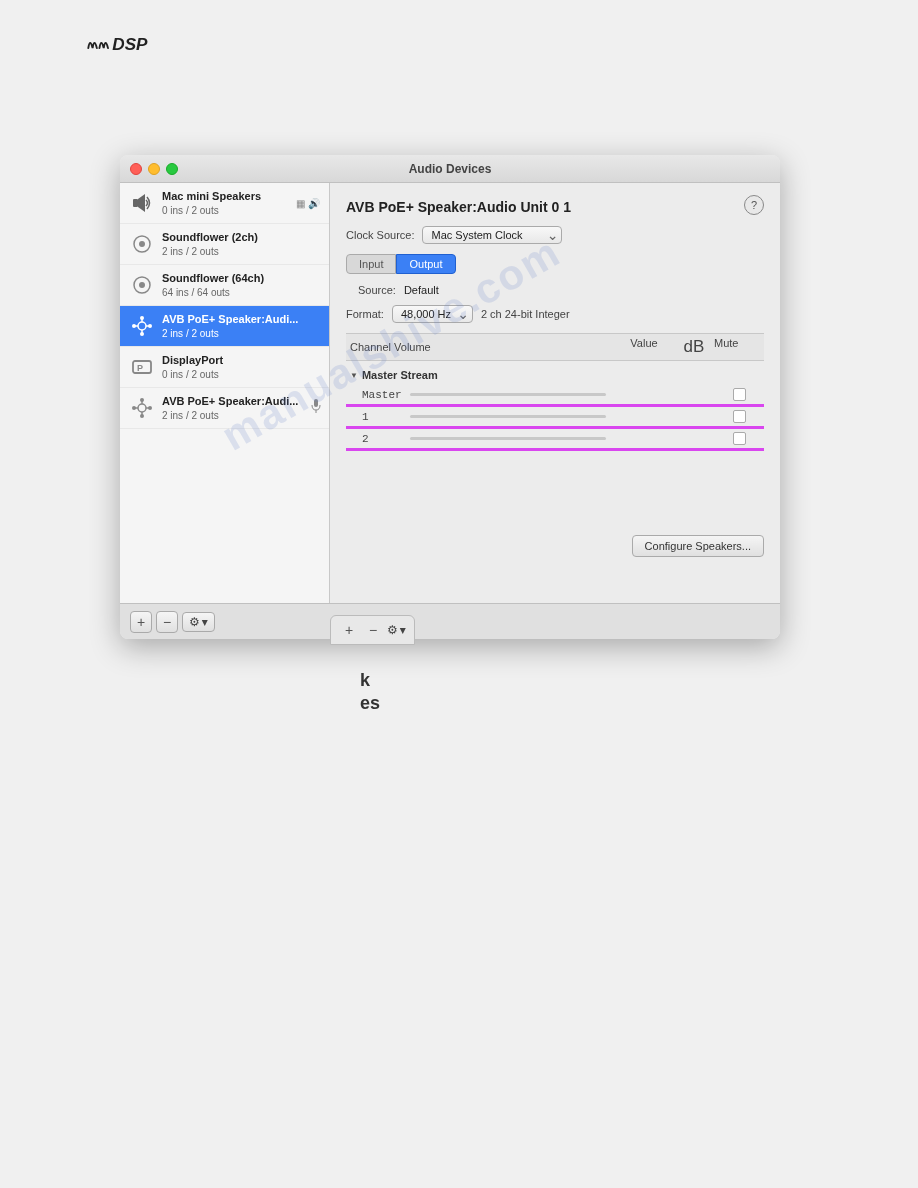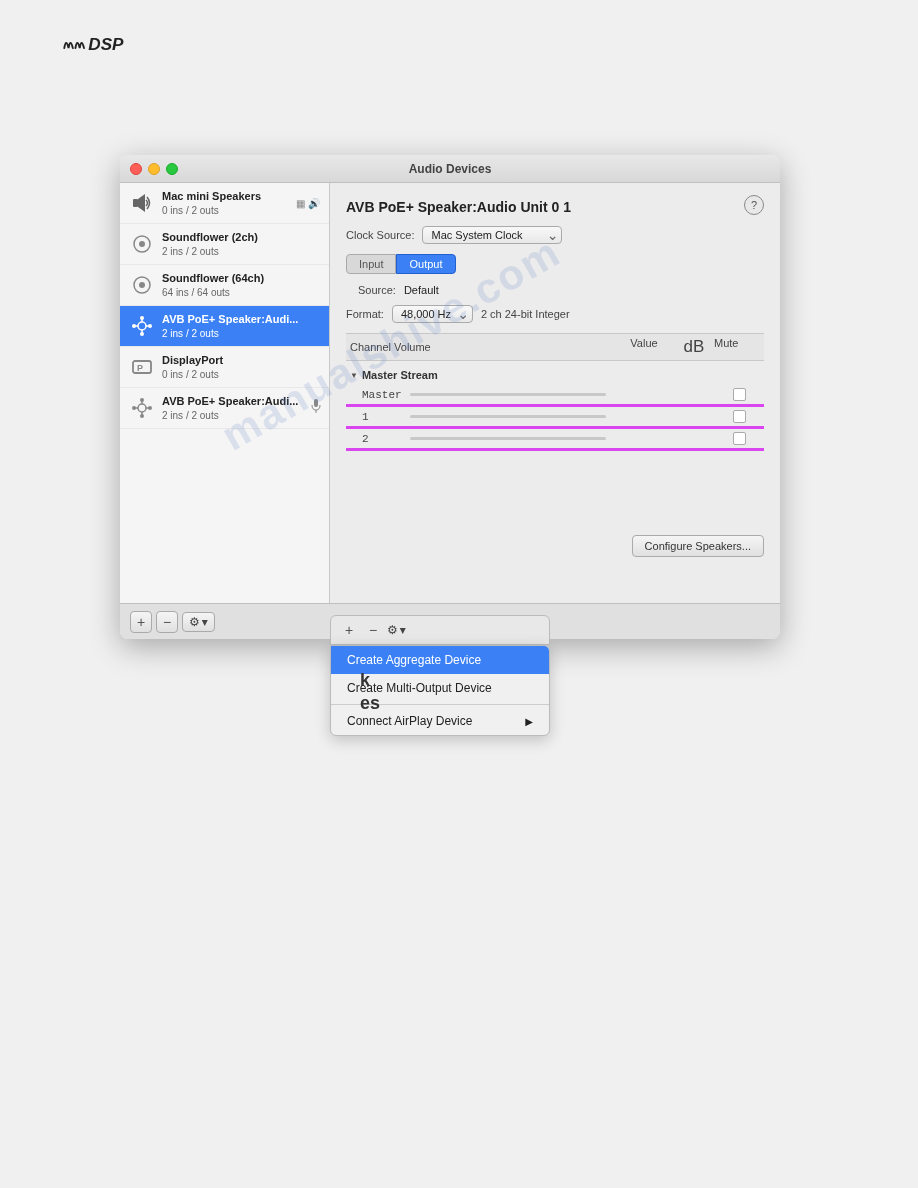--- a/index.html
+++ b/index.html
@@ -469,20 +469,21 @@
       left: 360px;
       font-size: 18px;
       color: #333;
       font-weight: 600;
     }
 
     
     .minidsp-logo {
       display: flex;
       padding: 28px 16px 0 60px;
+      margin-left: 24px;
     }
   </style>
 </head>
 <body>
 
 <div class="minidsp-logo">
   <svg class="logo-svg" viewBox="0 0 140 32" xmlns="http://www.w3.org/2000/svg">
 
     <path d="M5 22 Q7 10 10 22 Q12 10 15 22" stroke="#222" stroke-width="2.2" fill="none" stroke-linecap="round"></path>
     <path d="M18 22 Q20 10 23 22 Q25 10 28 22" stroke="#222" stroke-width="2.2" fill="none" stroke-linecap="round"></path>
@@ -717,29 +718,16 @@
 
 <div class="context-area">
   <div class="context-toolbar">
     <div class="ctx-tb-btn">+</div>
     <div class="ctx-tb-btn">−</div>
     <div class="ctx-tb-gear">
       <span>⚙</span>
       <span>▾</span>
     </div>
   </div>
-  <div class="context-menu">
-    <div class="ctx-menu-item highlighted">
-      <span>Create Aggregate Device</span>
-    </div>
-    <div class="ctx-menu-item">
-      <span>Create Multi-Output Device</span>
-    </div>
-    <div class="ctx-menu-separator"></div>
-    <div class="ctx-menu-item">
-      <span>Connect AirPlay Device</span>
-      <span class="ctx-arrow">▶</span>
-    </div>
-  </div>
 </div>
 
 <div class="bg-text-k">k</div>
 <div class="bg-text-es">es</div>
 
 </body></html>

